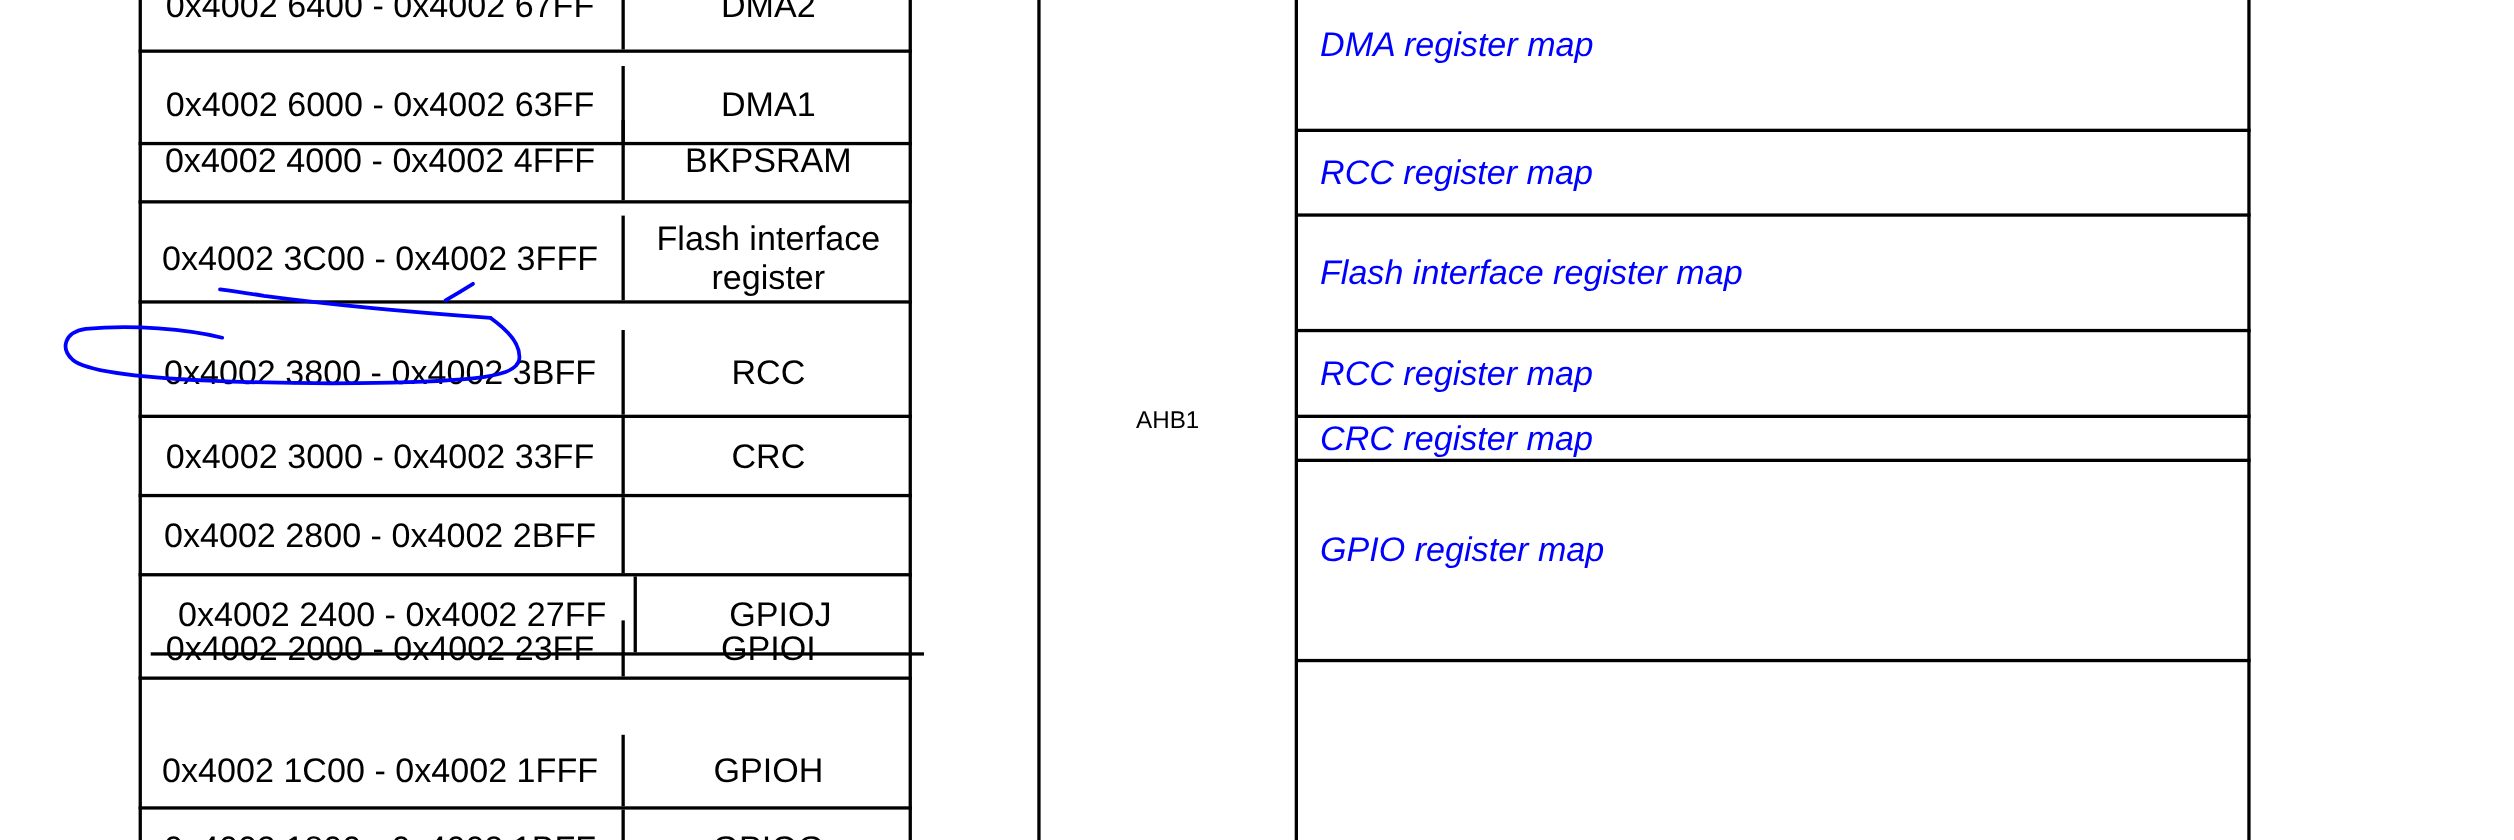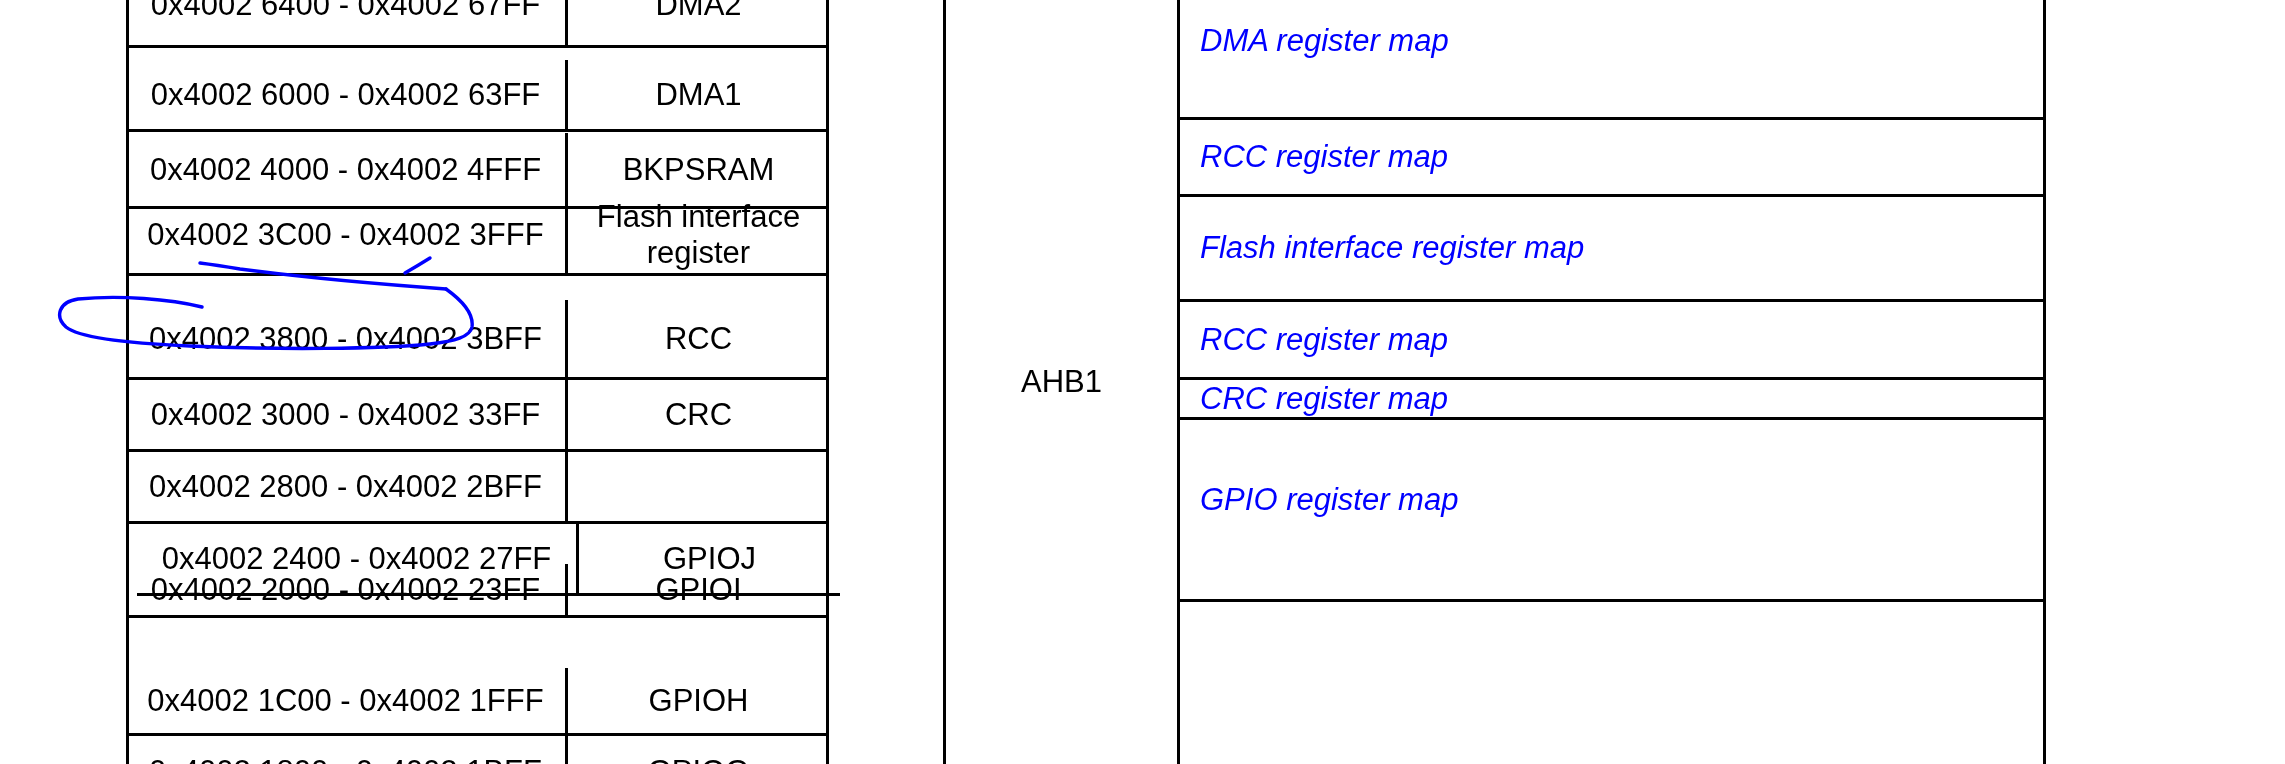--- a/index.html
+++ b/index.html
@@ -95,21 +95,21 @@
   }
   #bus-label {
     position: absolute;
     left: 946px;
     top: 0px;
     width: 231px;
     height: 764px;
     display: flex;
     align-items: center;
     justify-content: center;
-    font-size: 31px;
+    font-size: 22px;
   }
 
   
   #regmap {
     position: absolute;
     left: 1180px;
     top: -36px;
     width: 866px;
     height: 800px;
   }
@@ -158,21 +158,21 @@
     <div class="row" style="top:0px;height:84px;">
       <div class="addr">0x4002 6400 - 0x4002 67FF</div>
       <div class="periph">DMA2</div>
     </div>
 
     <div class="row" style="top:84px;height:72px;margin-top:12px;">
       <div class="addr">0x4002 6000 - 0x4002 63FF</div>
       <div class="periph">DMA1</div>
     </div>
 
-    <div class="row" style="top:169px;height:76px;">
+    <div class="row" style="top:145px;height:76px;">
       <div class="addr">0x4002 4000 - 0x4002 4FFF</div>
       <div class="periph">BKPSRAM</div>
     </div>
 
     <div class="row" style="top:232px;height:80px;">
       <div class="addr">0x4002 3C00 - 0x4002 3FFF</div>
       <div class="periph">Flash interface
 register</div>
     </div>
 

